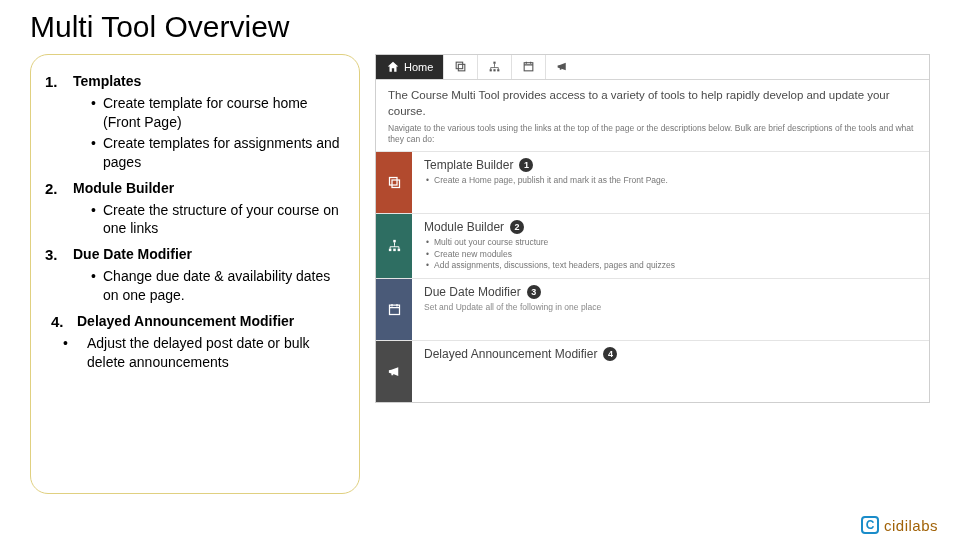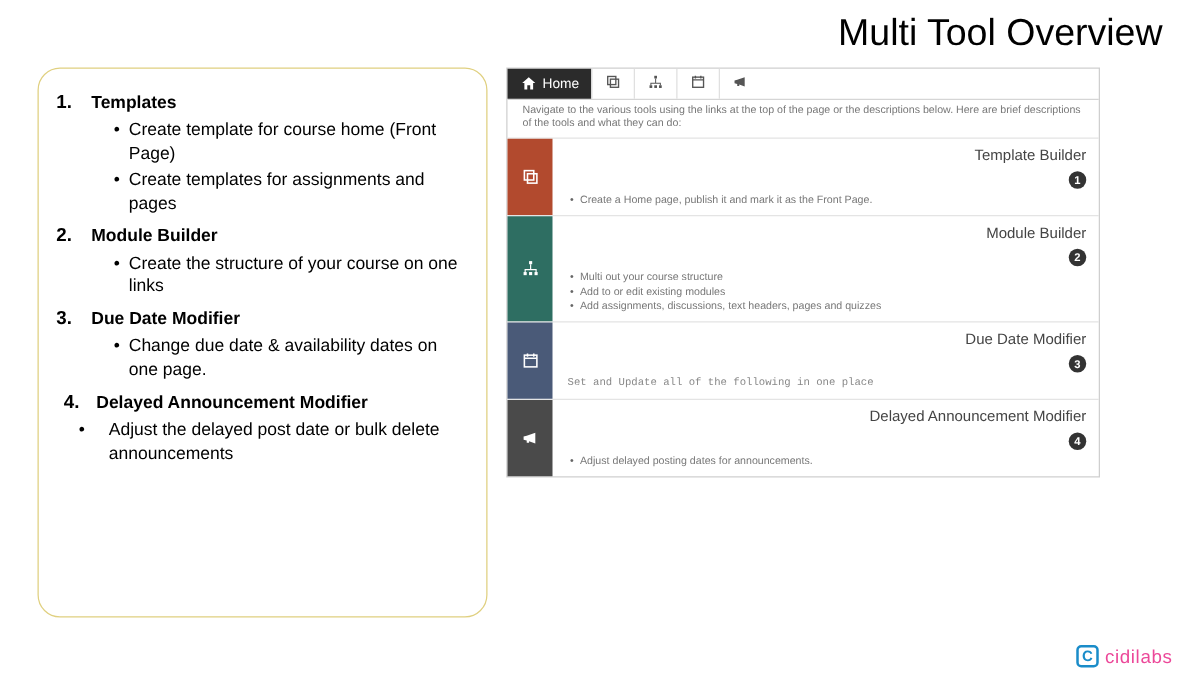--- a/index.html
+++ b/index.html
@@ -1,18 +1,18 @@
 <!DOCTYPE html>
 <html><head>
 <meta charset="utf-8">
 <style>
   * { box-sizing: border-box; margin: 0; padding: 0; }
   html, body { width: 960px; height: 540px; font-family: Arial, Helvetica, sans-serif; background: #fff; color: #000; }
   .slide { width: 960px; height: 540px; position: relative; padding: 10px 30px 0 30px; }
-  .title { font-size: 30px; font-weight: 400; margin-bottom: 10px; text-align: right; }
+  .title { font-size: 30px; font-weight: 400; margin-bottom: 10px; }
   .content-area { display: flex; gap: 15px; }
   .left-panel {
     width: 360px; height: 440px;
     border: 1px solid #e0d080; border-radius: 18px;
     padding: 18px 14px 10px 14px;
     background: #fff;
   }
   .ol-item { display: flex; align-items: flex-start; margin-bottom: 2px; }
   .ol-num { width: 28px; font-weight: 700; font-size: 15px; }
   .ol-head { font-weight: 700; font-size: 14px; }
@@ -20,47 +20,47 @@
   .ol-body .bp { display: flex; font-size: 14px; line-height: 1.35; margin-bottom: 2px; }
   .ol-body .bp .dot { width: 12px; flex: none; }
   .ol4 { margin-left: 6px; }
   .ol4 .ol-num { width: 26px; }
   .ol4-body { margin: 4px 0 0 18px; }
   .ol4-body .bp { display: flex; font-size: 14px; line-height: 1.35; }
   .ol4-body .bp .dot { width: 24px; flex: none; }
   .ol4-body .bp .txt { flex: 1; }
 
   .right-panel { flex: 1; }
-  .sshot { width: 475px; border: 1px solid #cfcfcf; background: #fff; font-size: 10px; }
+  .sshot { width: 555px; border: 1px solid #cfcfcf; background: #fff; font-size: 10px; }
   .topbar { display: flex; align-items: stretch; border-bottom: 1px solid #d5d5d5; }
   .home-btn { background: #2b2b2b; color: #fff; display: flex; align-items: center; gap: 4px; padding: 5px 10px; font-size: 11px; }
   .ico { display: inline-flex; width: 14px; height: 14px; align-items: center; justify-content: center; }
   .ico svg { width: 14px; height: 14px; }
   .tab-ico { width: 34px; display: flex; align-items: center; justify-content: center; border-left: 1px solid #e0e0e0; color: #555; }
   .tab-ico svg { width: 13px; height: 13px; }
   .intro { padding: 8px 12px 2px 12px; color: #4a4a4a; font-size: 11.5px; line-height: 1.35; }
   .subintro { padding: 2px 12px 6px 12px; color: #777; font-size: 8.5px; line-height: 1.3; }
   .section { display: flex; border-top: 1px solid #e4e4e4; min-height: 62px; }
   .sec-icon { width: 36px; display: flex; align-items: center; justify-content: center; color: #fff; }
   .sec-icon svg { width: 15px; height: 15px; }
   .c1 { background: #b24a2e; }
   .c2 { background: #2e6e62; }
   .c3 { background: #4a5a78; }
   .c4 { background: #4a4a4a; }
   .sec-body { flex: 1; padding: 6px 10px 6px 12px; color: #555; }
-  .sec-title { display: flex; align-items: flex-end; gap: 6px; color: #444; font-size: 12px; margin-bottom: 3px; flex-direction: column; }
+  .sec-title { display: flex; align-items: flex-end; gap: 6px; color: #444; font-size: 12px; margin-bottom: 3px; }
   .badge { background: #333; color: #fff; border-radius: 50%; width: 14px; height: 14px; display: inline-flex; align-items: center; justify-content: center; font-size: 9px; font-weight: 700; }
-  .sec-desc { font-size: 8.5px; color: #888; margin-bottom: 2px; font-family: Liberation Mono, monospace; }
+  .sec-desc { font-size: 8.5px; color: #888; margin-bottom: 2px; }
   .sec-list { list-style: none; padding: 0; margin: 0; }
   .sec-list li { font-size: 8.5px; color: #777; line-height: 1.35; position: relative; padding-left: 10px; }
   .sec-list li::before { content: "•"; position: absolute; left: 2px; color: #666; }
 
   .footer-logo { position: absolute; right: 22px; bottom: 6px; display: flex; align-items: center; gap: 5px; }
   .logo-c { width: 18px; height: 18px; border: 2px solid #1a8cc9; border-radius: 4px; color: #1a8cc9; font-weight: 700; font-size: 12px; display: flex; align-items: center; justify-content: center; }
-  .logo-text { color: #ec4899; font-size: 15px; letter-spacing: 0.5px; }
+  .logo-text { color: #a16207; font-size: 15px; letter-spacing: 0.5px; }
 </style>
 </head>
 <body>
 
 <div class="slide">
   <h1 class="title">Multi Tool Overview</h1>
 
   <div class="content-area">
 
     <div class="left-panel">
@@ -145,21 +145,22 @@
                   <path d="M4 9h16M8 3v4M16 3v4"></path>
                 </svg></span>
           </div>
           <div class="tab-ico">
             <span><svg viewBox="0 0 24 24" fill="currentColor">
                   <path d="M3 10v4l4 1v3h3v-2l8 3V5L7 9z"></path>
                 </svg></span>
           </div>
         </div>
 
-        <div class="subintro">Navigate to the various tools using the links at the top of the page or the descriptions below. Here are brief descriptions of the tools and what they can do:</div>
+        <div class="intro">The Course Multi Tool provides access to a variety of tools to help rapidly develop and update your course.</div>
+        <div class="subintro">Navigate to the various tools using the links at the top of the page or the descriptions below. Bulk are brief descriptions of the tools and what they can do:</div>
 
         <div class="section">
           <div class="sec-icon c1">
               <svg viewBox="0 0 24 24" fill="none" stroke="currentColor" stroke-width="2">
                 <rect x="8" y="8" width="12" height="12"></rect>
                 <rect x="4" y="4" width="12" height="12"></rect>
               </svg>
             </div>
           <div class="sec-body">
             <div class="sec-title">
@@ -182,21 +183,21 @@
                 <path d="M12 7v5M5 17v-3h14v3M12 12v2" stroke="currentColor" stroke-width="1.5" fill="none"></path>
               </svg>
             </div>
           <div class="sec-body">
             <div class="sec-title">
                 <span>Module Builder</span>
                 <span class="badge">2</span>
               </div>
             <ul class="sec-list">
               <li>Multi out your course structure</li>
-              <li>Add to or edit existing modules</li>
+              <li>Create new modules</li>
               <li>Add assignments, discussions, text headers, pages and quizzes</li>
             </ul>
           </div>
         </div>
 
         <div class="section">
           <div class="sec-icon c3">
               <svg viewBox="0 0 24 24" fill="none" stroke="currentColor" stroke-width="2">
                 <rect x="4" y="5" width="16" height="15"></rect>
                 <path d="M4 9h16M8 3v4M16 3v4"></path>
@@ -216,21 +217,20 @@
               <svg viewBox="0 0 24 24" fill="currentColor">
                 <path d="M3 10v4l4 1v3h3v-2l8 3V5L7 9z"></path>
               </svg>
             </div>
           <div class="sec-body">
             <div class="sec-title">
                 <span>Delayed Announcement Modifier</span>
                 <span class="badge">4</span>
               </div>
             <ul class="sec-list">
-              <li>Adjust delayed posting dates for announcements.</li>
             </ul>
           </div>
         </div>
 
       </div>
     </div>
   </div>
 
   <div class="footer-logo">
     <div class="logo-c">C</div>

